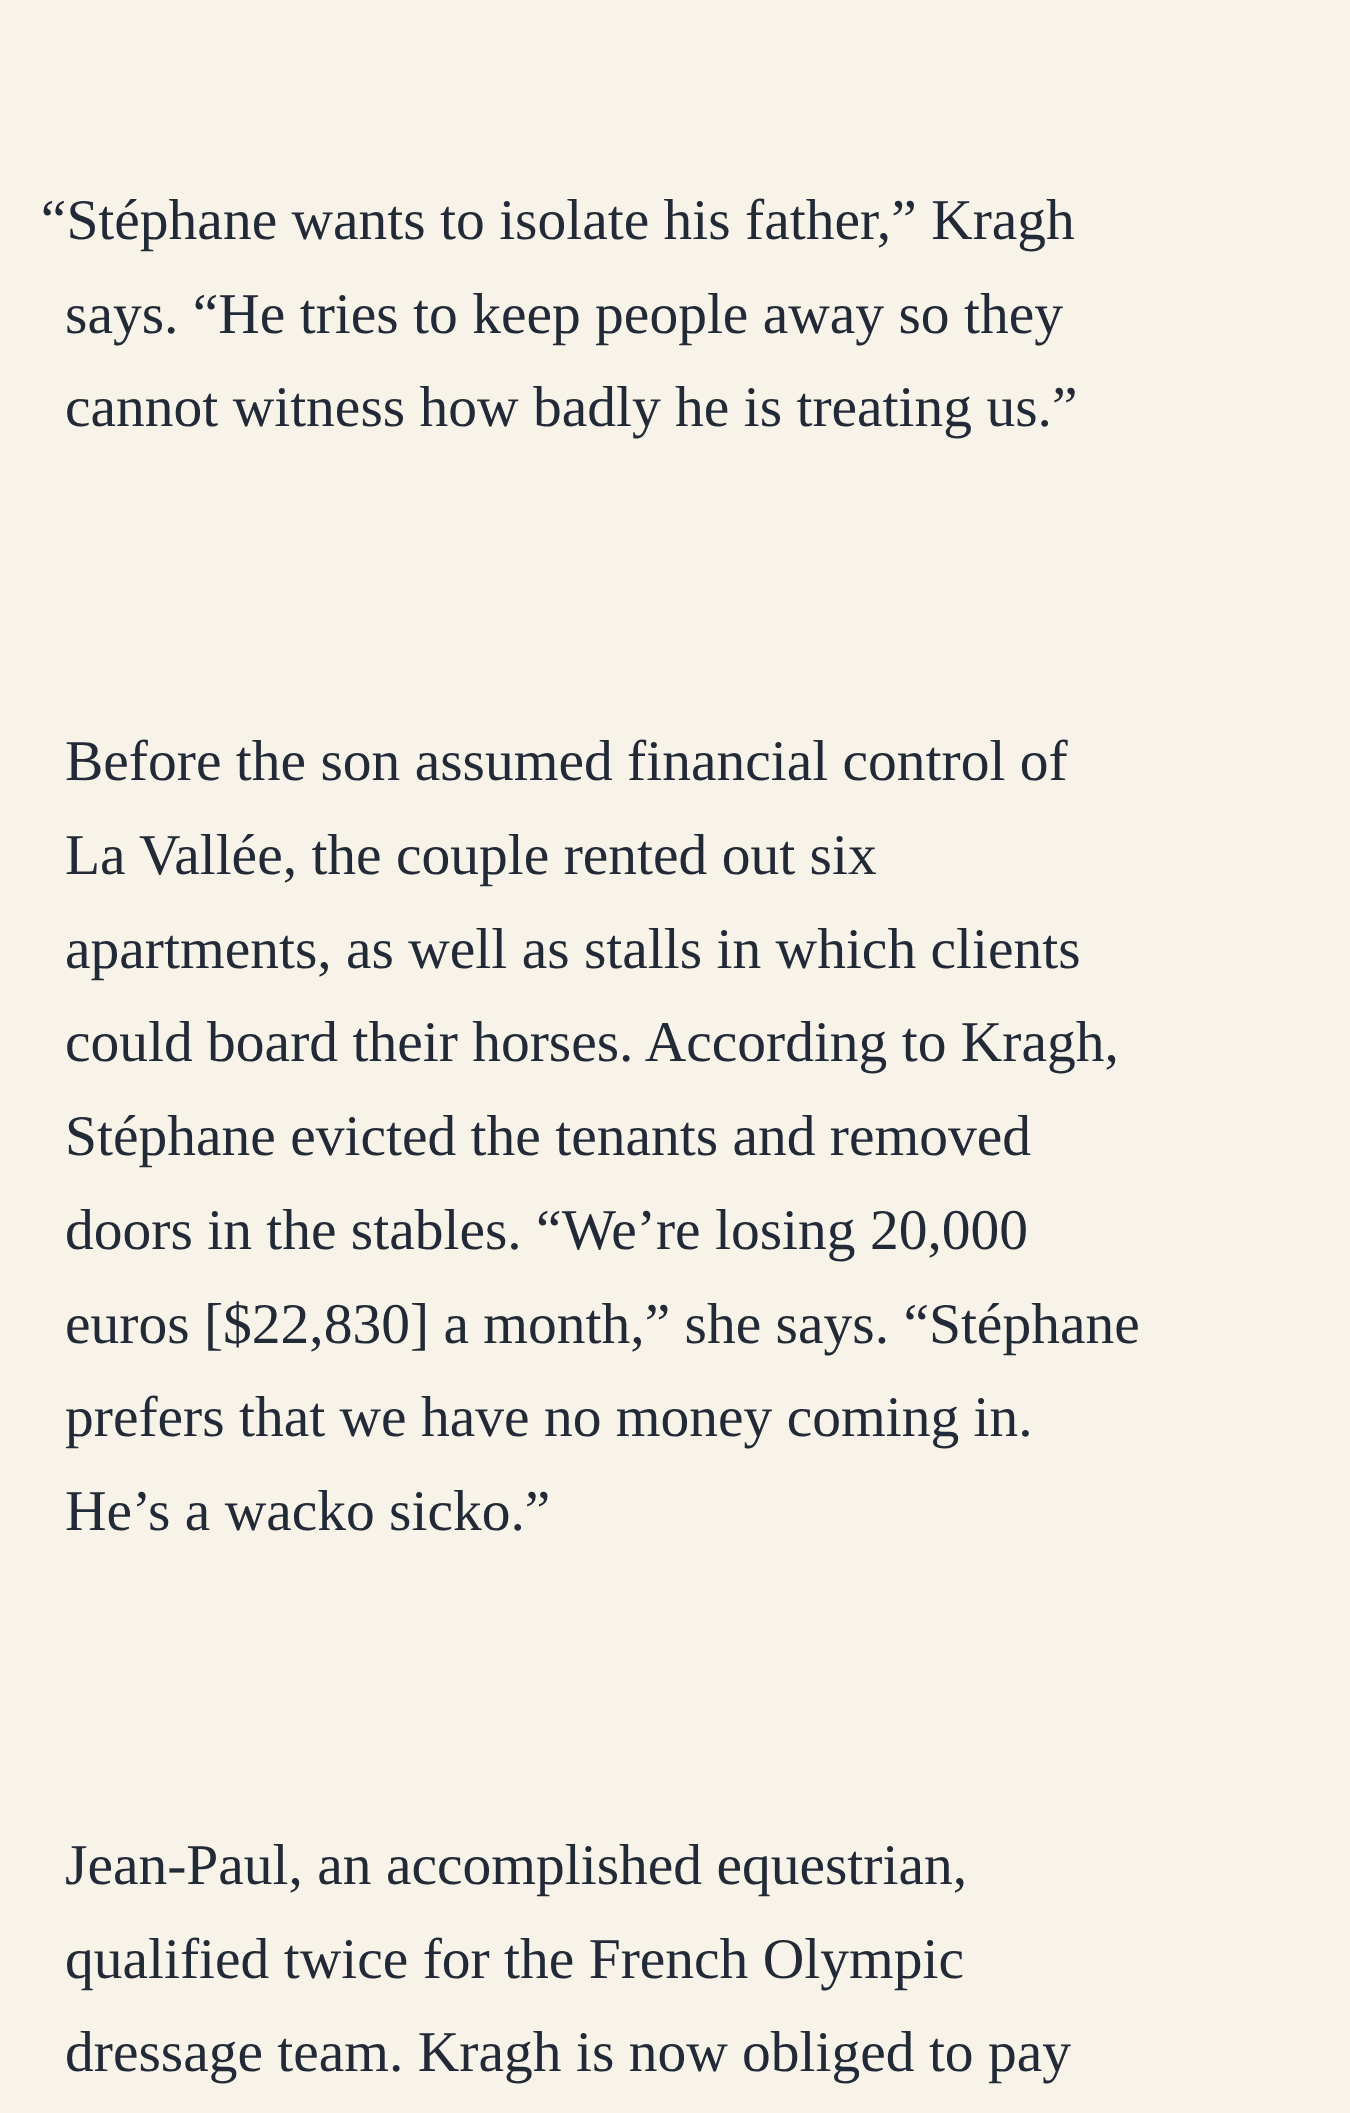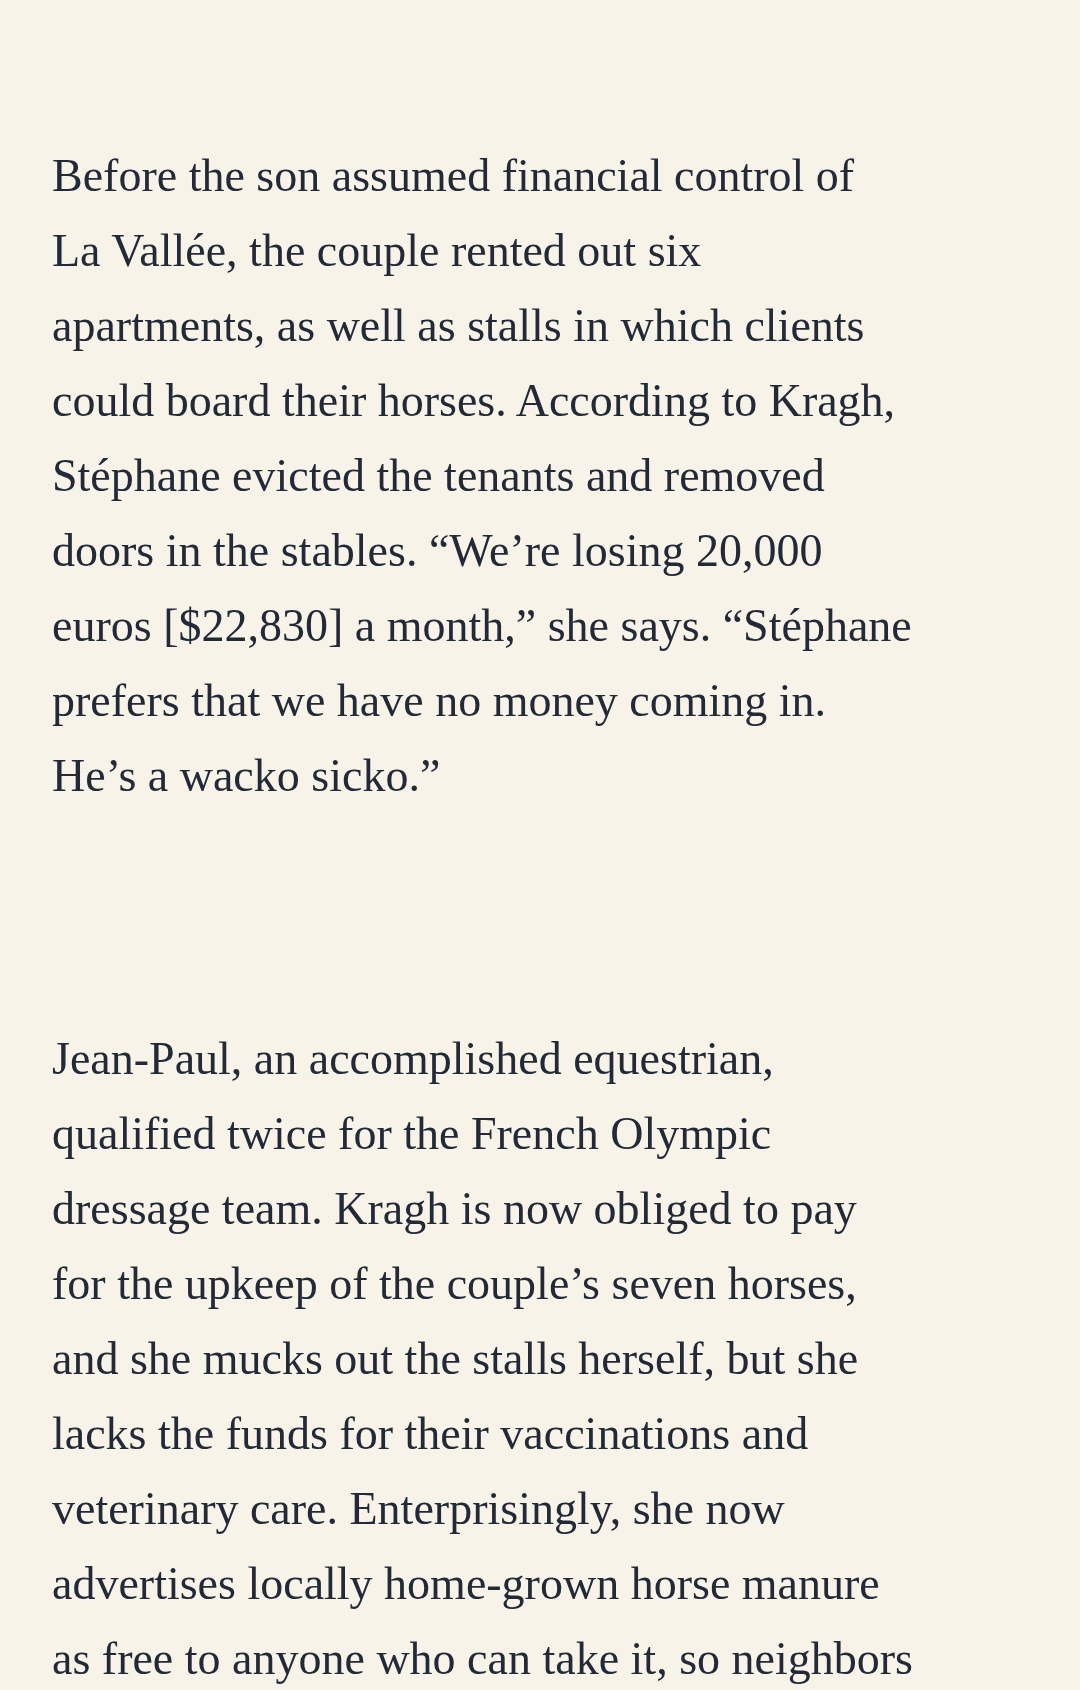--- a/index.html
+++ b/index.html
@@ -31,20 +31,23 @@
     margin-bottom: 0;
   }
   .hang-quote {
     text-indent: -0.42em;
   }
 </style>
 </head>
 <body style="background: rgb(248, 243, 232);">
 
 <main class="article" style="color: rgb(34, 42, 56);">
+  <p class="para hang-quote">“Stéphane wants to isolate his father,” Kragh
+says. “He tries to keep people away so they
+cannot witness how badly he is treating us.”</p>
   <p class="para">Before the son assumed financial control of
 La Vallée, the couple rented out six
 apartments, as well as stalls in which clients
 could board their horses. According to Kragh,
 Stéphane evicted the tenants and removed
 doors in the stables. “We’re losing 20,000
 euros [$22,830] a month,” she says. “Stéphane
 prefers that we have no money coming in.
 He’s a wacko sicko.”</p>
   <p class="para">Jean-Paul, an accomplished equestrian,

